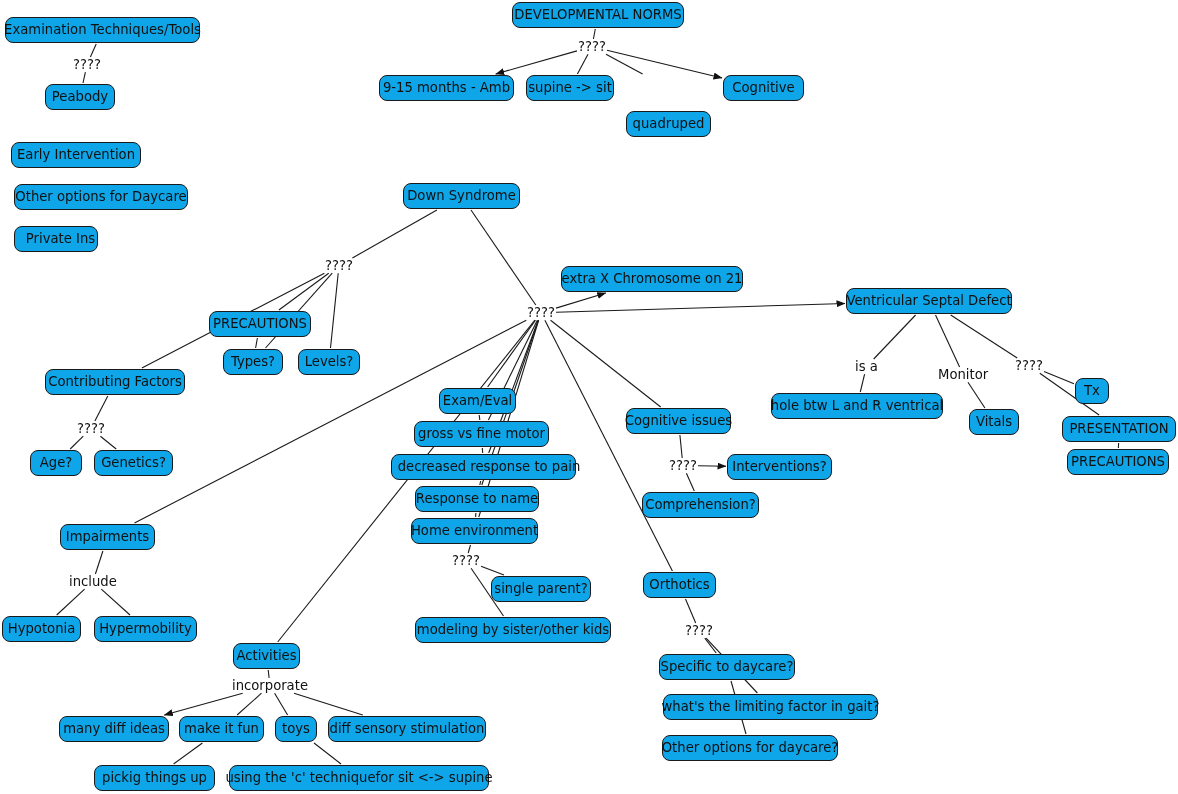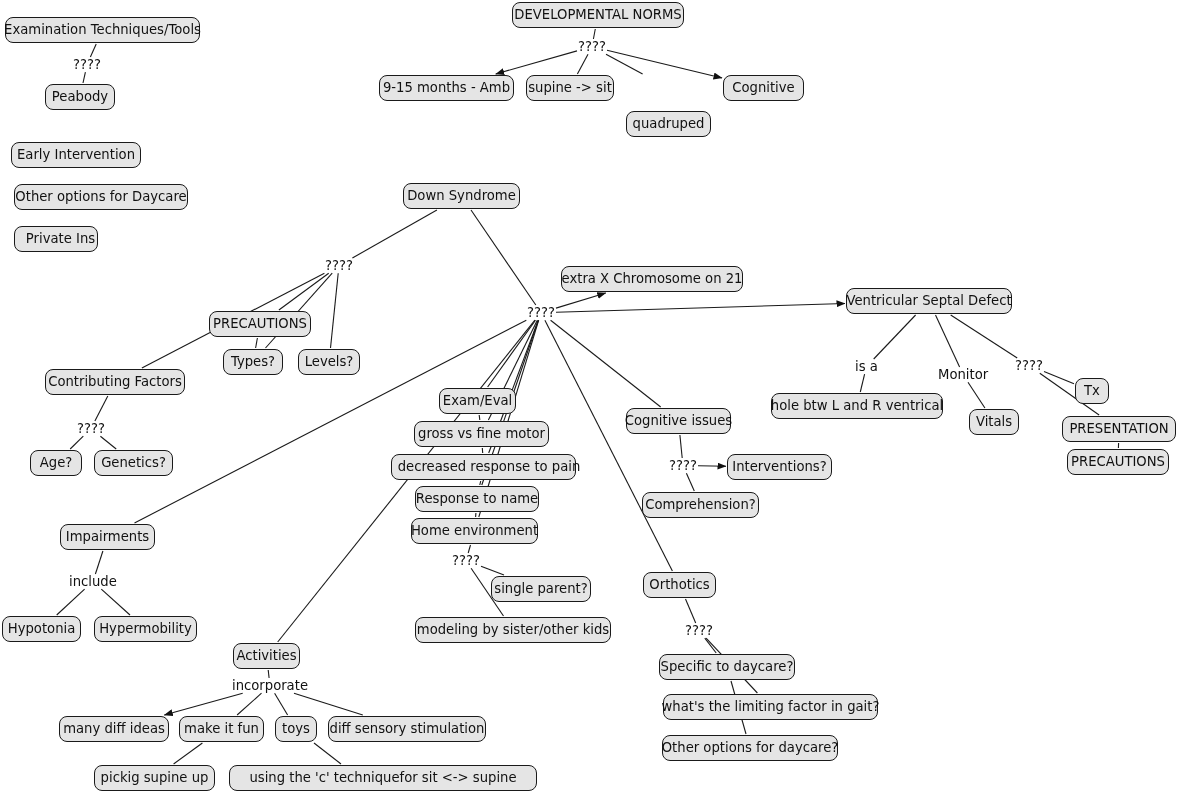--- a/index.html
+++ b/index.html
@@ -20,21 +20,21 @@
     position: absolute;
     left: 0;
     top: 0;
     width: 1178px;
     height: 794px;
     pointer-events: none;
   }
   .node {
     position: absolute;
     box-sizing: border-box;
-    background: #e5e5e5;
+    background: #0ea5e9;
     border: 1.2px solid #1a1a1a;
     border-radius: 8px;
     color: #111111;
     font-size: 13.2px;
     line-height: 1;
     white-space: nowrap;
     display: flex;
     align-items: center;
     justify-content: center;
     padding: 0 8px;
@@ -164,22 +164,22 @@
       <div class="node" style="left: 642px; top: 492px; width: 117px;">Comprehension?</div>
       <div class="node" style="left: 643px; top: 572px; width: 73px;">Orthotics</div>
       <div class="node" style="left: 659px; top: 654px; width: 136px;">Specific to daycare?</div>
       <div class="node" style="left: 663px; top: 694px; width: 215px;">what's the limiting factor in gait?</div>
       <div class="node" style="left: 662px; top: 735px; width: 176px;">Other options for daycare?</div>
       <div class="node" style="left: 233px; top: 643px; width: 67px;">Activities</div>
       <div class="node" style="left: 59px; top: 716px; width: 110px;">many diff ideas</div>
       <div class="node" style="left: 179px; top: 716px; width: 85px;">make it fun</div>
       <div class="node" style="left: 275px; top: 716px; width: 42px;">toys</div>
       <div class="node" style="left: 328px; top: 716px; width: 158px;">diff sensory stimulation</div>
-      <div class="node" style="left: 94px; top: 765px; width: 121px;">pickig supine up</div>
-      <div class="node" style="left: 229px; top: 765px; width: 308px;">using the 'c' techniquefor sit &lt;-&gt; supine</div>
+      <div class="node" style="left: 94px; top: 765px; width: 121px;">pickig things up</div>
+      <div class="node" style="left: 229px; top: 765px; width: 260px;">using the 'c' techniquefor sit &lt;-&gt; supine</div>
     </div>
   <div id="labels-layer">
       <div class="elabel" style="left: 73px; top: 58px;">????</div>
       <div class="elabel" style="left: 578px; top: 40px;">????</div>
       <div class="elabel" style="left: 325px; top: 259px;">????</div>
       <div class="elabel" style="left: 527px; top: 306px;">????</div>
       <div class="elabel" style="left: 77px; top: 422px;">????</div>
       <div class="elabel" style="left: 69px; top: 575px;">include</div>
       <div class="elabel" style="left: 855px; top: 360px;">is a</div>
       <div class="elabel" style="left: 938px; top: 368px;">Monitor</div>

